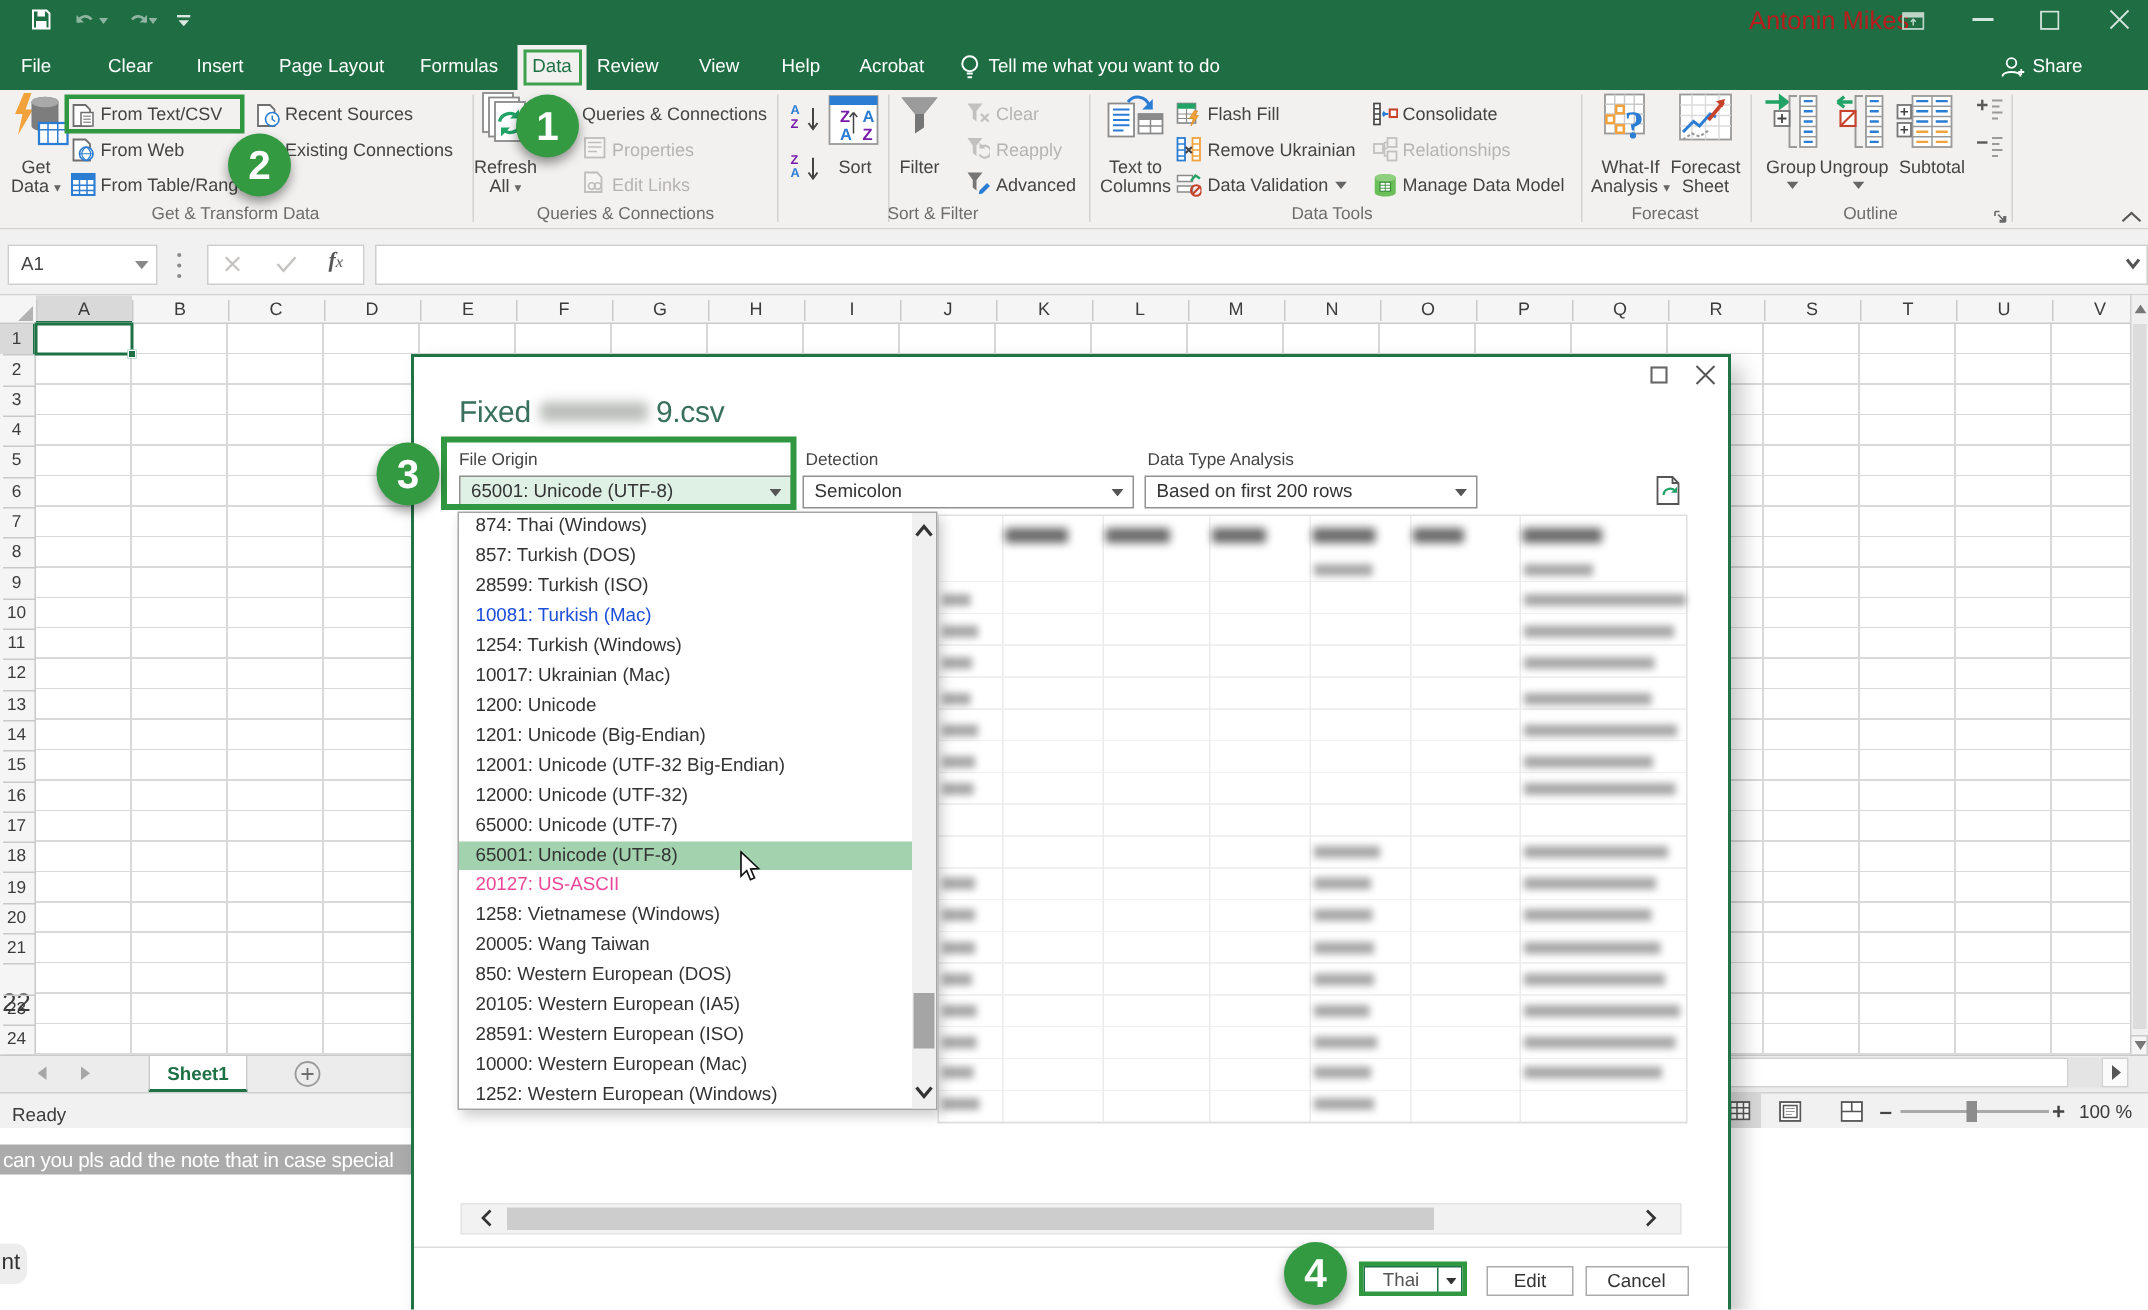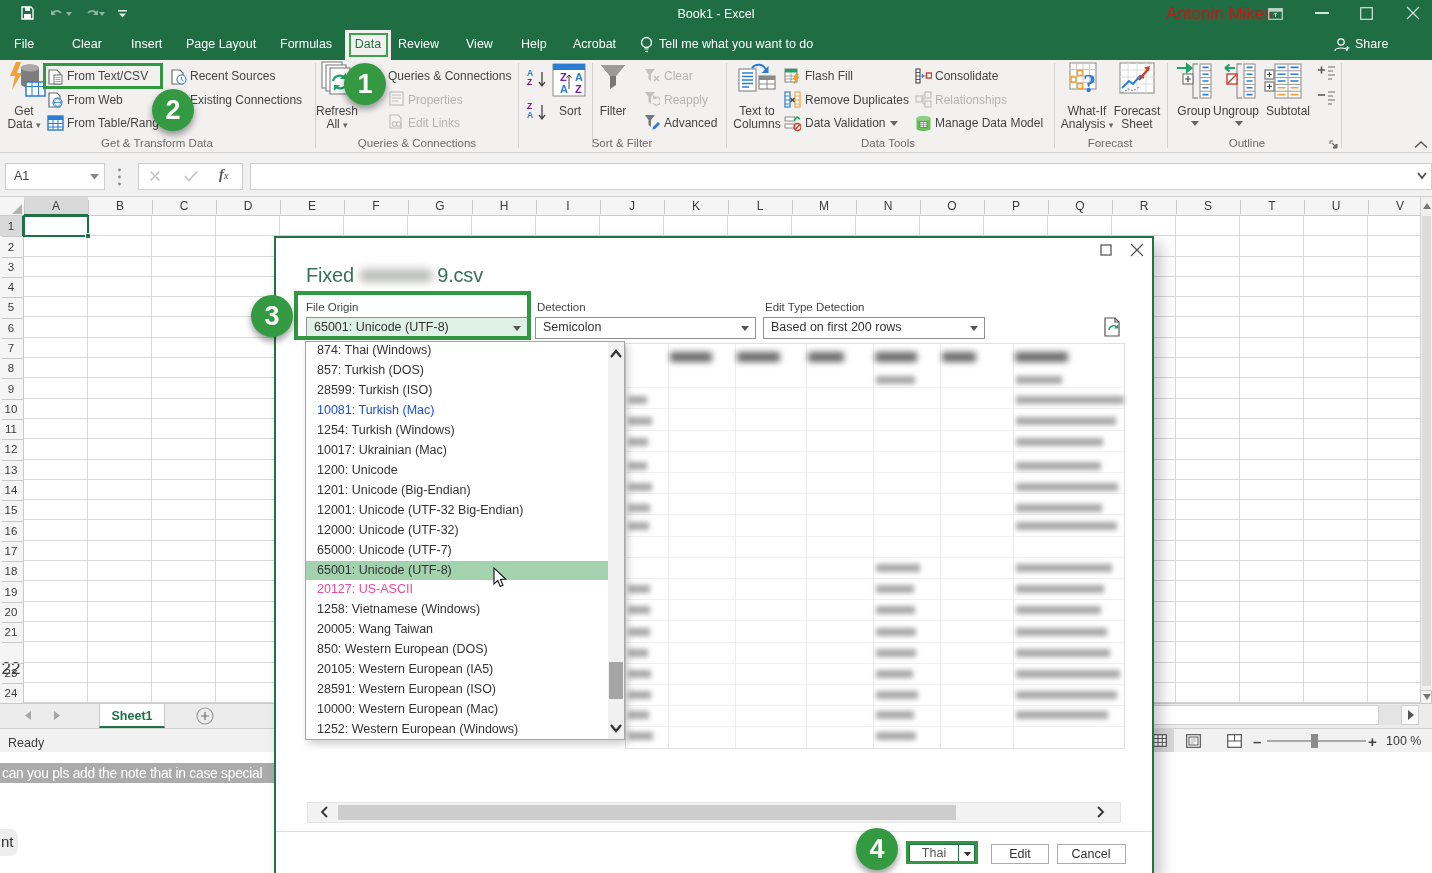--- a/index.html
+++ b/index.html
@@ -38,21 +38,20 @@
       <path d="M14 7 a5 5 0 0 0 -9 -2" fill="none" stroke="#8fb4a0" stroke-width="1.8"></path>
       <path d="M15 2 v5 h-5 z" fill="#8fb4a0"></path>
     </svg>
 <svg class="ab" style="left:99px;top:12px" width="6" height="5" viewBox="0 0 6 5">
       <path d="M0 0 h6 l-3 4 z" fill="#8fb4a0"></path>
     </svg>
 <svg class="ab" style="left:118px;top:10px" width="9" height="8" viewBox="0 0 9 8">
       <rect x="0" y="0" width="9" height="1.6" fill="#dce9e2"></rect>
       <path d="M1 3.5 h7 l-3.5 4 z" fill="#dce9e2"></path>
     </svg>
-<div class="ab" style="left:0;top:0;width:1432px;height:28px;color:#fff;font-size:12.5px;text-align:center;line-height:28px">Book1  -  Excel</div>
 <div class="ab" style="left:1166px;top:0;height:28px;color:#b91c1c;font-size:17px;line-height:28px">Antonin Mikes</div>
 <svg class="ab" style="left:1268px;top:8px" width="15" height="12" viewBox="0 0 15 12">
       <rect x=".7" y=".7" width="13.6" height="10.6" fill="none" stroke="#bdd4c7" stroke-width="1.2"></rect>
       <rect x=".7" y=".7" width="13.6" height="3" fill="#bdd4c7"></rect>
       <path d="M7.5 9 v-4 M5.8 6.5 l1.7 -1.7 1.7 1.7" stroke="#bdd4c7" stroke-width="1" fill="none"></path>
     </svg>
 <div class="ab" style="left:1315px;top:12px;width:14px;height:1.5px;background:#d5e4dc"></div>
 <svg class="ab" style="left:1360px;top:7px" width="13" height="13" viewBox="0 0 13 13">
       <rect x=".7" y=".7" width="11.6" height="11.6" fill="none" stroke="#d5e4dc" stroke-width="1.2"></rect>
     </svg>
@@ -237,21 +236,21 @@
     </svg>
 <div class="rtxt" style="left:805px;top:69px">Flash Fill</div>
 
 <svg class="ab" style="left:784px;top:91px" width="17" height="17" viewBox="0 0 17 17">
       <rect x="1" y="1" width="5" height="15" fill="#fff" stroke="#2b7cd3" stroke-width="1.2"></rect>
       <path d="M1 5 h5 M1 9 h5 M1 13 h5" stroke="#2b7cd3" stroke-width="1"></path>
       <rect x="11" y="1" width="5" height="15" fill="#fff" stroke="#f2a23a" stroke-width="1.2"></rect>
       <path d="M11 5 h5 M11 9 h5 M11 13 h5" stroke="#f2a23a" stroke-width="1"></path>
       <path d="M6.5 7 l4 4 M10.5 7 l-4 4" stroke="#444" stroke-width="1.4"></path>
     </svg>
-<div class="rtxt" style="left:805px;top:92.5px">Remove Duplicates</div>
+<div class="rtxt" style="left:805px;top:92.5px">Remove Ukrainian</div>
 
 <svg class="ab" style="left:784px;top:115px" width="17" height="17" viewBox="0 0 17 17">
       <rect x="1" y="2" width="10" height="4" fill="#fff" stroke="#8a8a8a" stroke-width="1"></rect>
       <rect x="1" y="9" width="10" height="4" fill="#fff" stroke="#8a8a8a" stroke-width="1"></rect>
       <path d="M10 5.5 L13 2 L16 4" fill="none" stroke="#21a366" stroke-width="1.6"></path>
       <circle cx="13.5" cy="12" r="3.5" fill="none" stroke="#c8412b" stroke-width="1.4"></circle>
       <path d="M11 14.5 L16 9.5" stroke="#c8412b" stroke-width="1.4"></path>
     </svg>
 <div class="rtxt" style="left:805px;top:116px">Data Validation</div>
 <svg class="ab" style="left:890px;top:121px" width="8" height="6" viewBox="0 0 8 6">
@@ -546,21 +545,21 @@
 <div class="ab" style="left:274px;top:236px;width:880px;height:640px;background:#fff;border:2px solid #217346;z-index:50;box-shadow:7px 7px 14px rgba(0,0,0,.22)"></div>
 <svg class="ab" style="left:1100px;top:244px;z-index:51" width="12" height="12" viewBox="0 0 12 12">
       <rect x="1" y="1" width="10" height="10" fill="none" stroke="#666" stroke-width="1.4"></rect>
     </svg>
 <svg class="ab" style="left:1130px;top:243px;z-index:51" width="14" height="14" viewBox="0 0 14 14">
       <path d="M1 1 L13 13 M13 1 L1 13" stroke="#555" stroke-width="1.3"></path>
     </svg>
 <div class="ab" style="left:306px;top:264px;font-size:20px;color:#38705c;z-index:51;letter-spacing:-.2px">Fixed<span style="display:inline-block;width:72px;height:13px;background:#b9bdb9;filter:blur(4px);border-radius:3px;margin-left:6px"></span>&nbsp;9.csv</div>
 <div class="ab" style="left:306px;top:301px;font-size:11.5px;color:#444;z-index:51">File Origin</div>
 <div class="ab" style="left:537px;top:301px;font-size:11.5px;color:#444;z-index:51">Detection</div>
-<div class="ab" style="left:765px;top:301px;font-size:11.5px;color:#444;z-index:51">Edit Type Detection</div>
+<div class="ab" style="left:765px;top:301px;font-size:11.5px;color:#444;z-index:51">Data Type Analysis</div>
 <div class="ab" style="left:306px;top:317px;width:222px;height:22px;background:#dff0e5;border:1px solid #919191;z-index:51"></div>
     <div class="ab" style="left:314px;top:320px;font-size:12.5px;color:#333;z-index:52;white-space:nowrap">65001: Unicode (UTF-8)</div>
     <svg class="ab" style="left:513px;top:326px;z-index:52" width="8" height="5" viewBox="0 0 8 5">
       <path d="M0 0 h8 l-4 5 z" fill="#555"></path>
     </svg>
 <div class="ab" style="left:535px;top:317px;width:221px;height:22px;background:#fff;border:1px solid #919191;z-index:51"></div>
     <div class="ab" style="left:543px;top:320px;font-size:12.5px;color:#333;z-index:52;white-space:nowrap">Semicolon</div>
     <svg class="ab" style="left:741px;top:326px;z-index:52" width="8" height="5" viewBox="0 0 8 5">
       <path d="M0 0 h8 l-4 5 z" fill="#555"></path>
     </svg>

